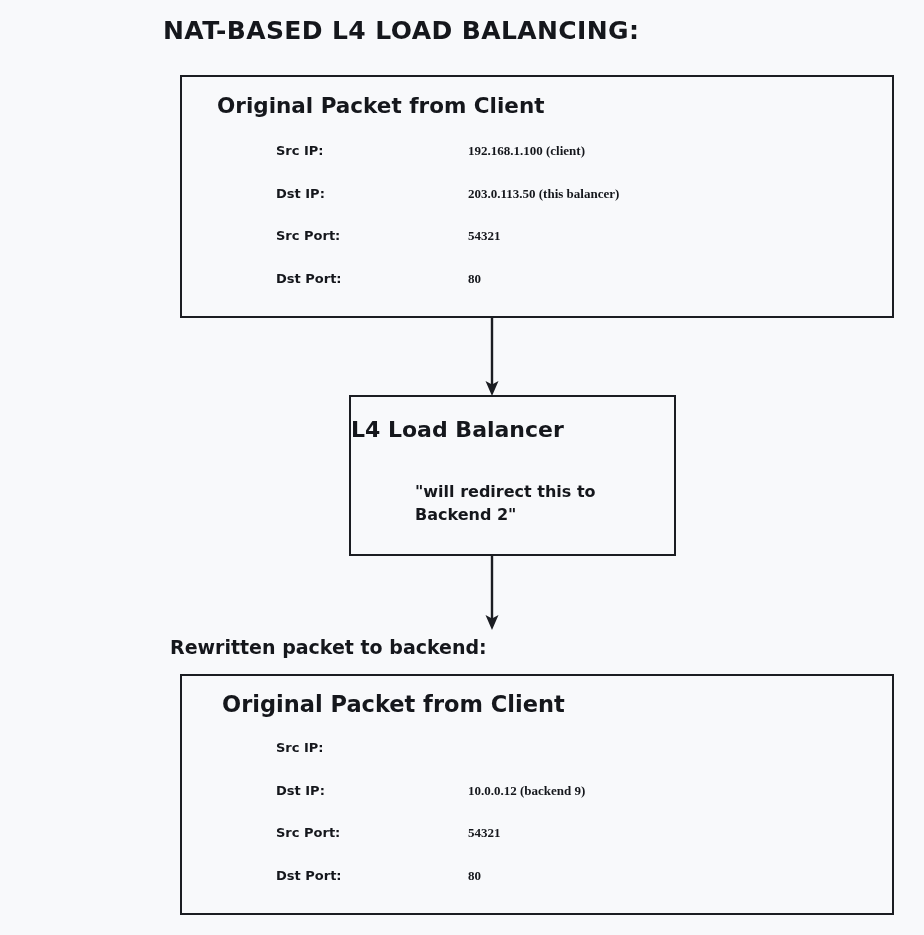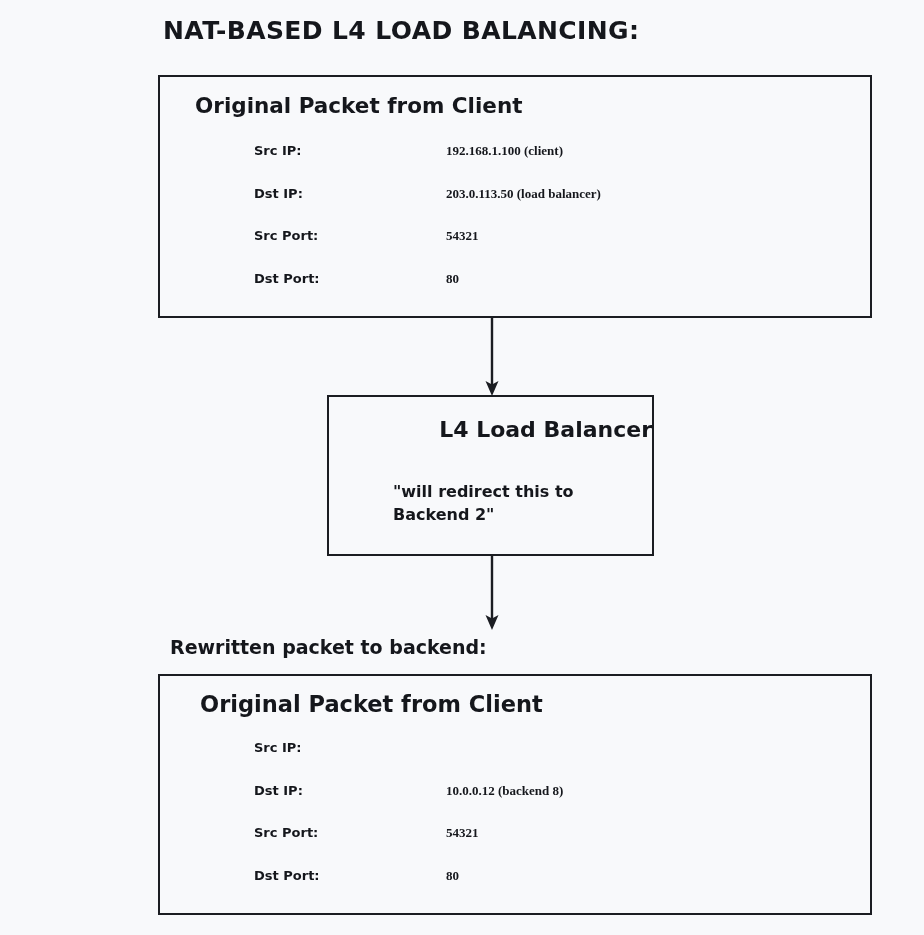--- a/index.html
+++ b/index.html
@@ -32,20 +32,21 @@
     color: #15171c;
     white-space: nowrap;
   }
 
   
   .packet-box {
     position: absolute;
     box-sizing: border-box;
     border: 2.5px solid #1b1d22;
     background: transparent;
+    margin-left: 22px;
   }
   #packet-box-original { left: 158px;  top: 75px;  width: 714px; height: 243px; }
   #lb-box             { left: 327px;  top: 395px; width: 327px; height: 161px; }
   #packet-box-rewritten { left: 158px; top: 674px; width: 714px; height: 241px; }
 
   
   .box-heading {
     position: absolute;
     font-family: "DejaVu Sans", sans-serif;
     font-weight: 700;
@@ -80,21 +81,21 @@
   }
   .field-label { left: 94px; }
   .field-value { left: 286px; font-weight: 600; font-family: Liberation Serif, serif; }
 
   
   #lb-title {
     position: absolute;
     left: 0;
     right: 0;
     top: 20px;
-    text-align: right;
+    text-align: left;
     font-family: "DejaVu Sans", sans-serif;
     font-size: 22px;
     font-weight: 700;
     color: #15171c;
     white-space: nowrap;
   }
   #lb-note {
     position: absolute;
     left: 64px;
     top: 83px;
@@ -143,21 +144,21 @@
     <div class="box-heading" id="heading-original">Original Packet from Client</div>
     <div class="fields" id="fields-original">
 
       <div class="field-row">
         <span class="field-label">Src IP:</span>
         <span class="field-value">192.168.1.100 (client)</span>
       </div>
 
       <div class="field-row">
         <span class="field-label">Dst IP:</span>
-        <span class="field-value">203.0.113.50 (load balancer)</span>
+        <span class="field-value">203.0.113.50 (this balancer)</span>
       </div>
 
       <div class="field-row">
         <span class="field-label">Src Port:</span>
         <span class="field-value">54321</span>
       </div>
 
       <div class="field-row">
         <span class="field-label">Dst Port:</span>
         <span class="field-value">80</span>
@@ -186,21 +187,21 @@
   <div class="packet-box" id="packet-box-rewritten">
     <div class="box-heading" id="heading-rewritten">Original Packet from Client</div>
     <div class="fields" id="fields-rewritten">
 
       <div class="field-row">
         <span class="field-label">Src IP:</span>
       </div>
 
       <div class="field-row">
         <span class="field-label">Dst IP:</span>
-        <span class="field-value">10.0.0.12 (backend 8)</span>
+        <span class="field-value">10.0.0.12 (backend 9)</span>
       </div>
 
       <div class="field-row">
         <span class="field-label">Src Port:</span>
         <span class="field-value">54321</span>
       </div>
 
       <div class="field-row">
         <span class="field-label">Dst Port:</span>
         <span class="field-value">80</span>

